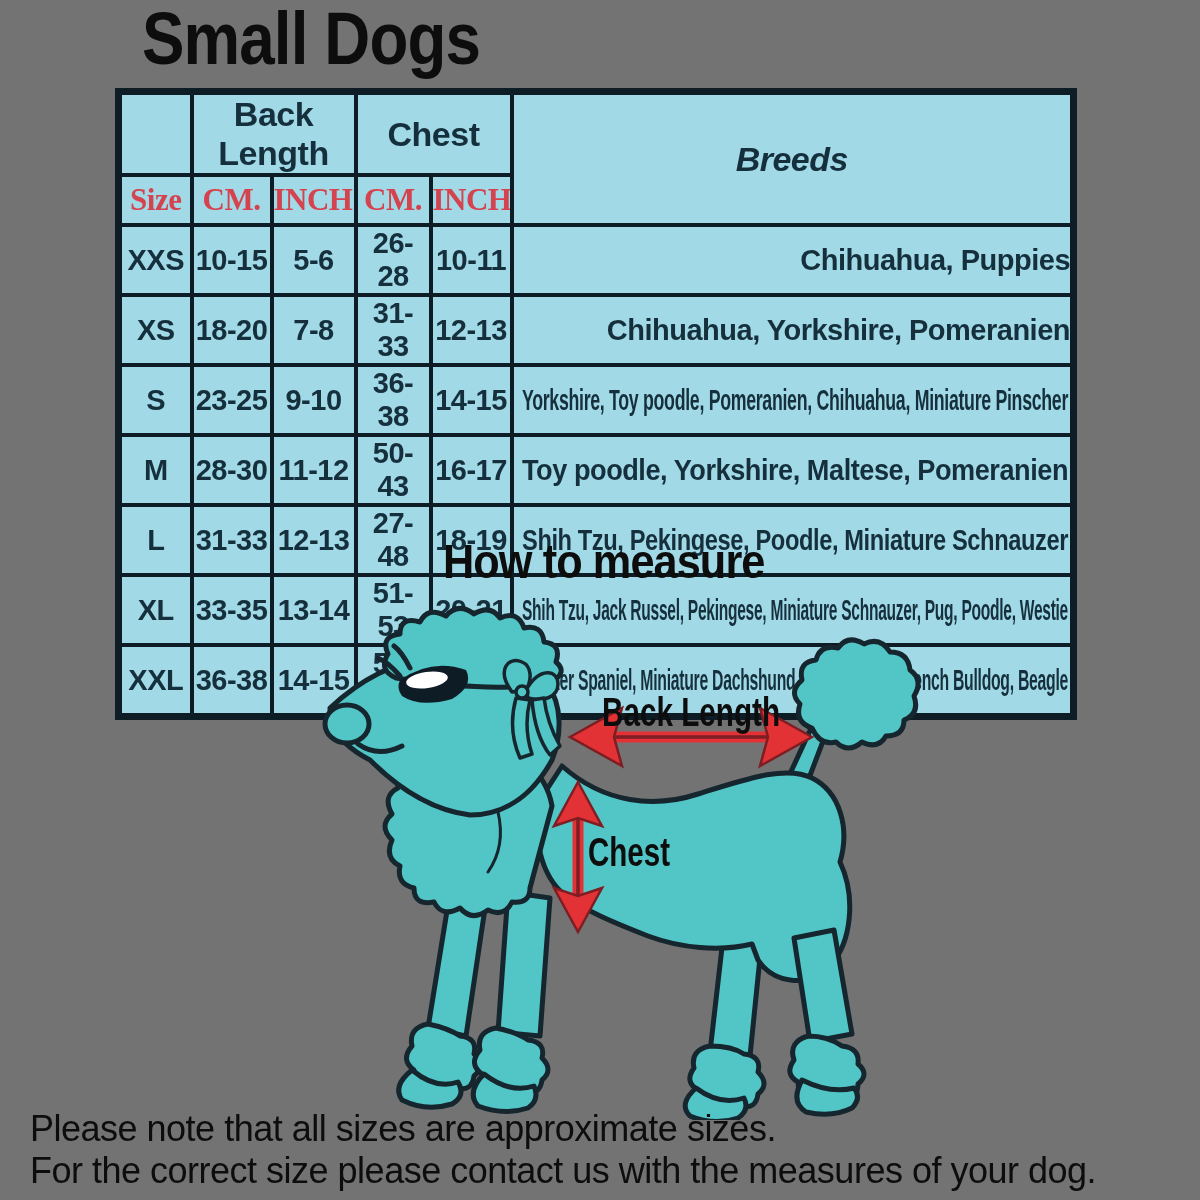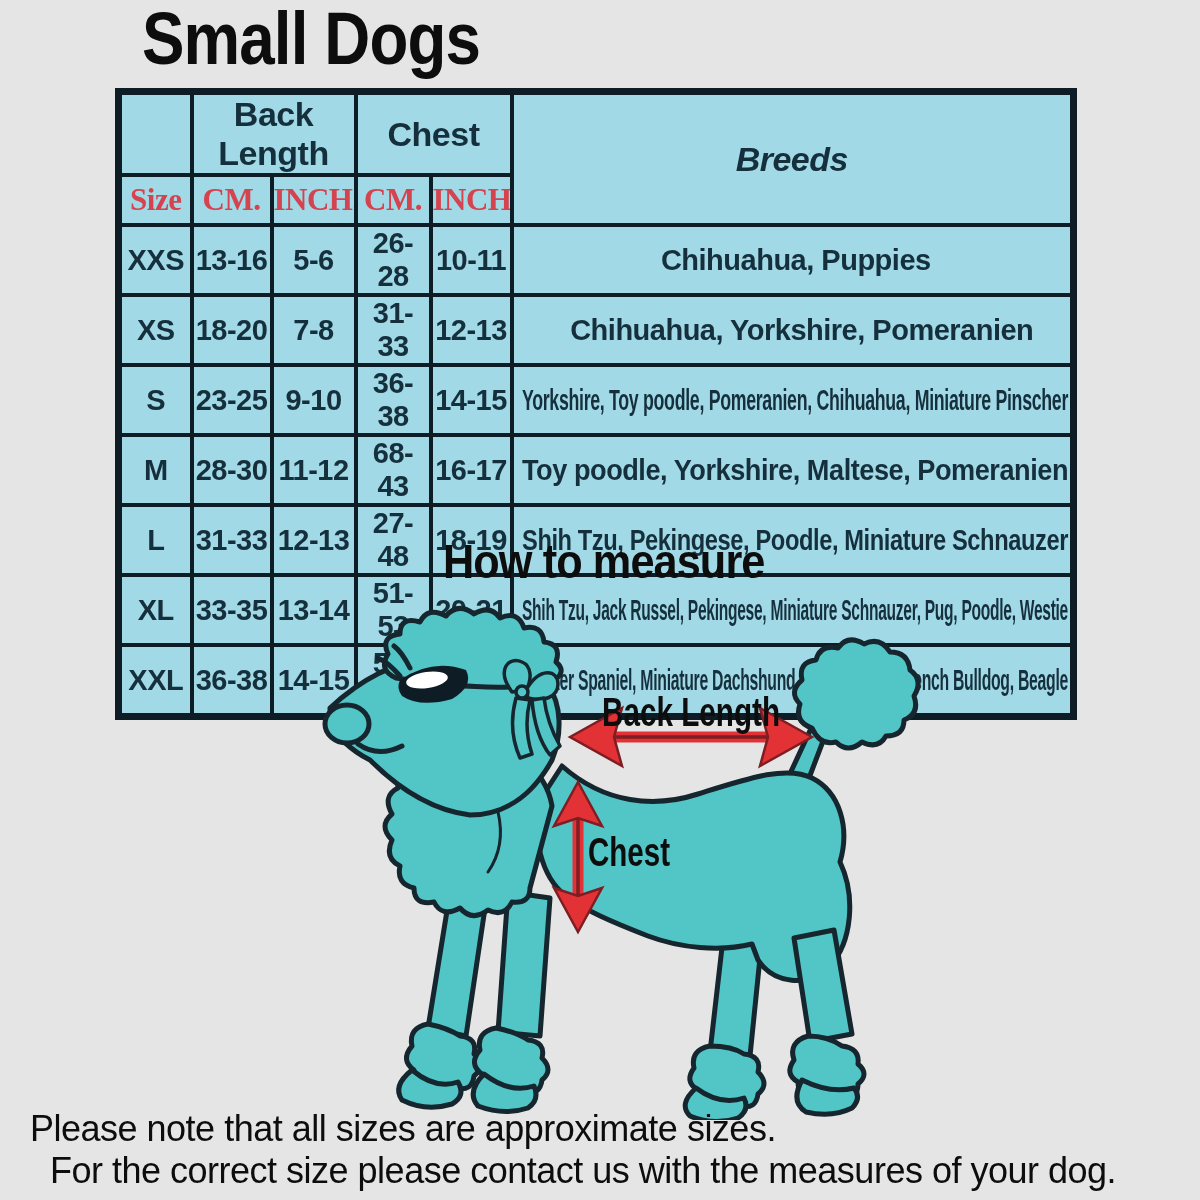--- a/index.html
+++ b/index.html
@@ -1,17 +1,17 @@
 <!DOCTYPE html>
 <html><head>
 <meta charset="utf-8">
 <style>
   html,body{margin:0;padding:0;background:#ffffff;}
   .canvas{
-    position:relative;width:1200px;height:1200px;background:#e5e5e5;overflow:hidden;
+    position:relative;width:1200px;height:1200px;background:#737373;overflow:hidden;
     font-family:"Liberation Sans","DejaVu Sans",sans-serif;
   }
   .fit{display:inline-block;white-space:nowrap;transform-origin:left center;}
 
   
   .title{
     position:absolute;left:142px;top:-4px;
     font-size:74px;font-weight:bold;color:#0d0d0d;letter-spacing:-1px;
   }
   .measure-heading{
@@ -30,21 +30,21 @@
     text-align:center;vertical-align:middle;
     color:#15303c;font-weight:bold;letter-spacing:-0.5px;
     padding:0;overflow:hidden;
   }
   .size-table{border:7px solid #0e1c26;}
   tr.group-row td{height:48px;font-size:34px;}
   tr.subhead-row td{height:46px;font-size:31px;color:#d5434f;font-family:Liberation Serif, serif;}
   tr.data-row td{height:39px;font-size:29px;}
   td.size-cell{font-size:30px;}
   td.breeds-head{font-size:35px;font-style:italic;}
-  td.breeds-cell{text-align:center;padding-left:8px;font-size:23px;}
+  td.breeds-cell{text-align:right;padding-left:8px;font-size:23px;}
   td.breeds-cell .fit{vertical-align:middle;}
 
   
   .dog-svg{position:absolute;left:300px;top:600px;}
 
   
   .notes{
     position:absolute;left:30px;top:1108px;width:1170px;
     font-size:36px;color:#0d0d0d;line-height:1.18;letter-spacing:-0.5px;
   }
@@ -77,21 +77,21 @@
     <tr class="subhead-row">
       <td>Size</td>
       <td>CM.</td>
       <td>INCH.</td>
       <td>CM.</td>
       <td>INCH.</td>
     </tr>
 
     <tr class="data-row">
       <td class="size-cell">XXS</td>
-      <td>13-16</td>
+      <td>10-15</td>
       <td>5-6</td>
       <td>26-28</td>
       <td>10-11</td>
       <td class="breeds-cell"><span class="fit" style="transform: scaleX(1);">Chihuahua, Puppies</span></td>
     </tr>
     <tr class="data-row">
       <td class="size-cell">XS</td>
       <td>18-20</td>
       <td>7-8</td>
       <td>31-33</td>
@@ -103,21 +103,21 @@
       <td>23-25</td>
       <td>9-10</td>
       <td>36-38</td>
       <td>14-15</td>
       <td class="breeds-cell"><span class="fit" style="transform: scaleX(0.612183);">Yorkshire, Toy poodle, Pomeranien, Chihuahua, Miniature Pinscher</span></td>
     </tr>
     <tr class="data-row">
       <td class="size-cell">M</td>
       <td>28-30</td>
       <td>11-12</td>
-      <td>68-43</td>
+      <td>50-43</td>
       <td>16-17</td>
       <td class="breeds-cell"><span class="fit" style="transform: scaleX(0.935983);">Toy poodle, Yorkshire, Maltese, Pomeranien</span></td>
     </tr>
     <tr class="data-row">
       <td class="size-cell">L</td>
       <td>31-33</td>
       <td>12-13</td>
       <td>27-48</td>
       <td>18-19</td>
       <td class="breeds-cell"><span class="fit" style="transform: scaleX(0.816239);">Shih Tzu, Pekingese, Poodle, Miniature Schnauzer</span></td>
@@ -202,16 +202,16 @@
       <path fill="#e33236" stroke="#7e1d22" stroke-width="2.5" d="M 278 182 L 254 226 L 278 218 L 302 226 Z"></path>
       <path fill="#e33236" stroke="#7e1d22" stroke-width="2.5" d="M 278 332 L 254 288 L 278 296 L 302 288 Z"></path>
 
       <text x="391" y="126" text-anchor="middle" textLength="178" lengthAdjust="spacingAndGlyphs" font-family="Liberation Sans, DejaVu Sans, sans-serif" font-size="40" font-weight="bold" fill="#0d0d0d">Back Length</text>
       <text x="288" y="266" textLength="82" lengthAdjust="spacingAndGlyphs" font-family="Liberation Sans, DejaVu Sans, sans-serif" font-size="40" font-weight="bold" fill="#0d0d0d">Chest</text>
     </g>
   </svg>
 
   <div class="notes">
     <div><span class="fit" style="transform: scaleX(1);">Please note that all sizes are approximate sizes.</span></div>
-    <div><span class="fit" style="transform: scaleX(1); margin-left: 20px;">For the correct size please contact us with the measures of your dog.</span></div>
+    <div><span class="fit" style="transform: scaleX(1);">For the correct size please contact us with the measures of your dog.</span></div>
   </div>
 
 </div>
 
 </body></html>

